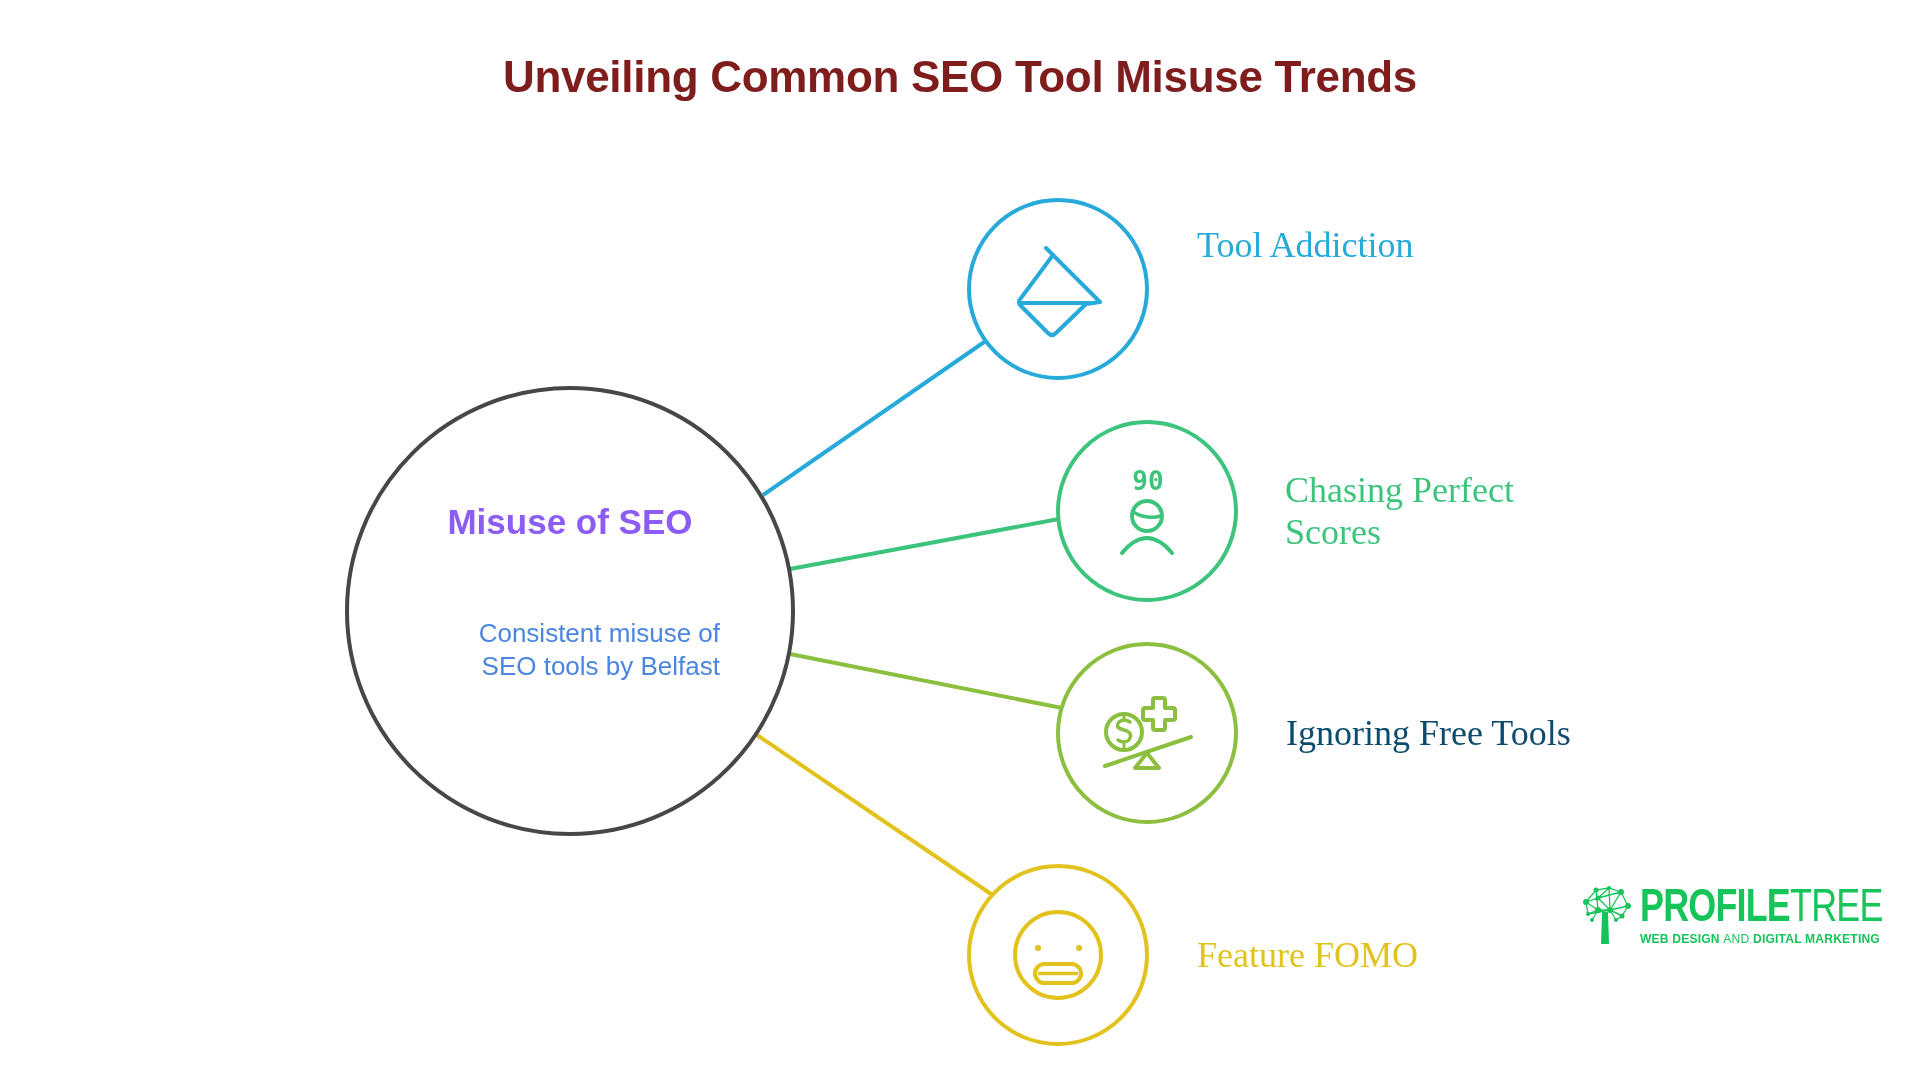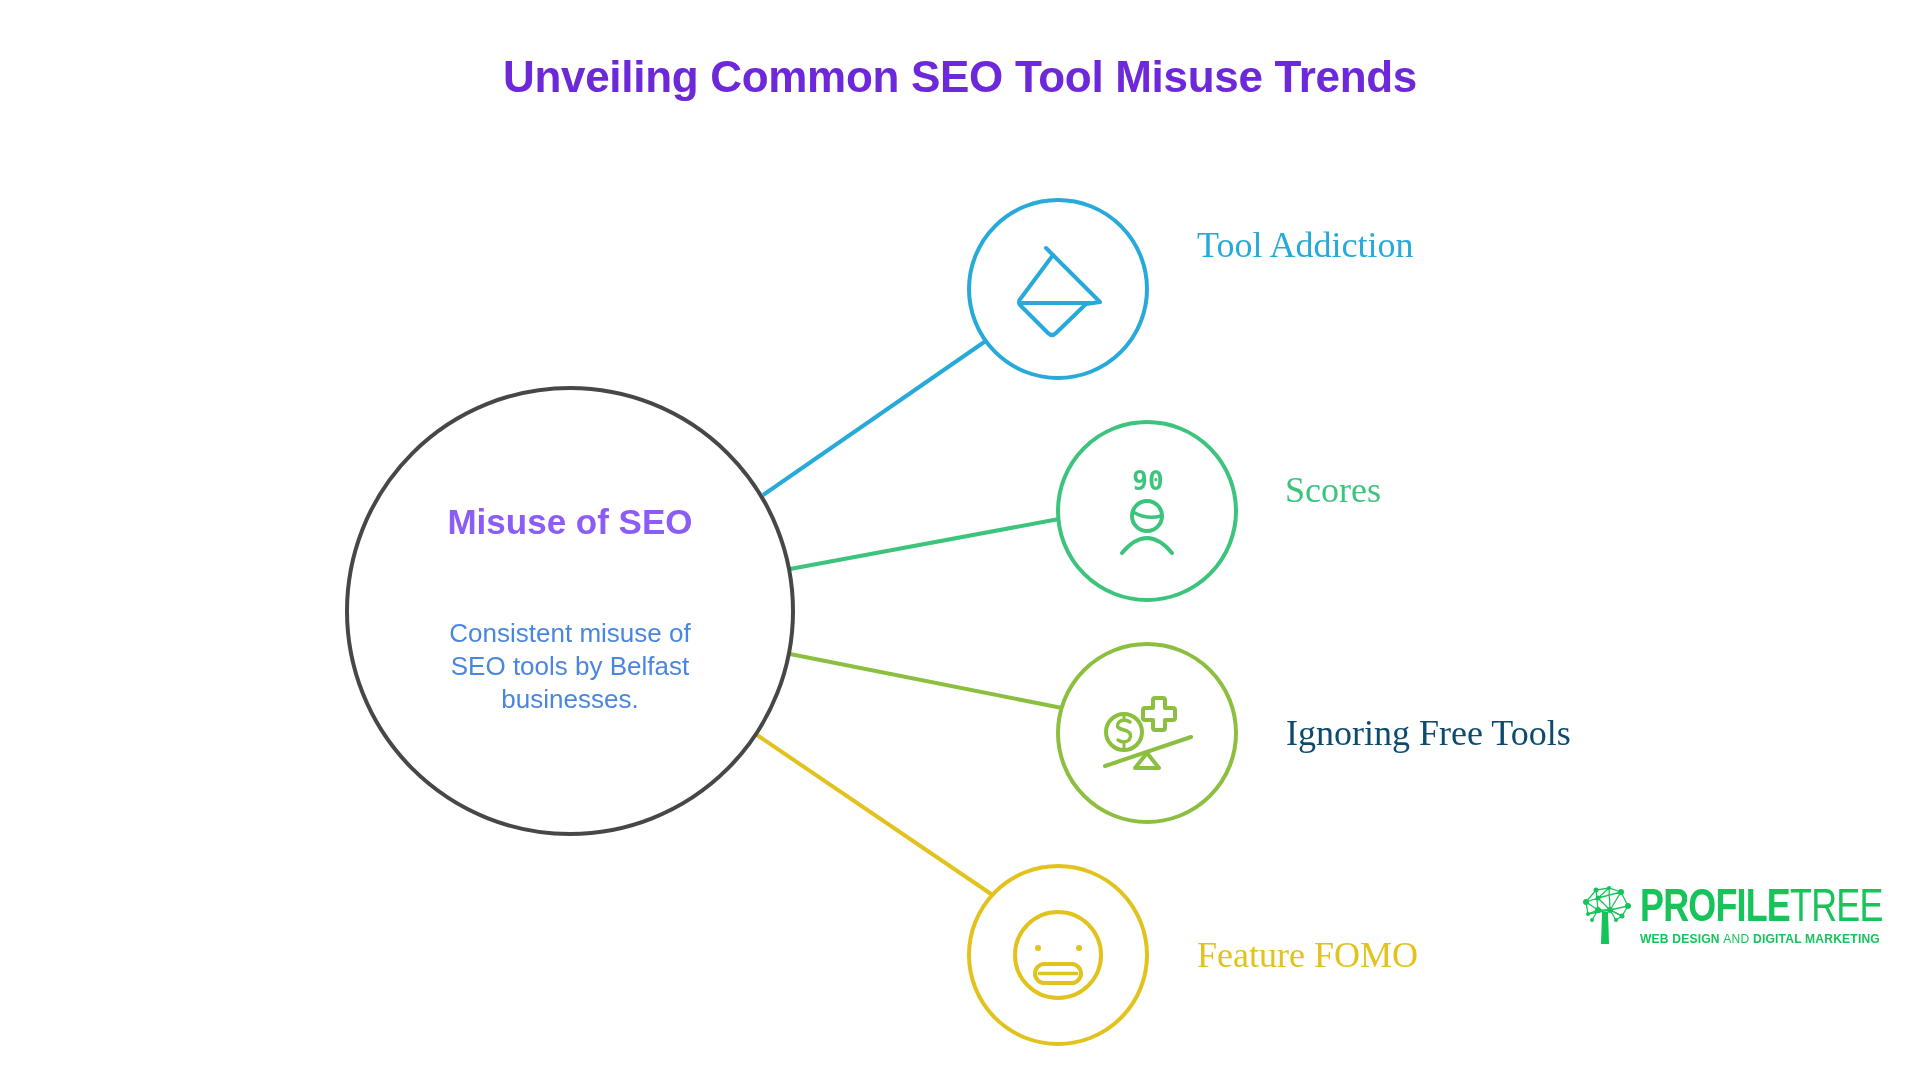--- a/index.html
+++ b/index.html
@@ -2,29 +2,29 @@
 <html><head>
 <meta charset="utf-8">
 <style>
   html, body { margin: 0; padding: 0; }
   body {
     width: 1920px; height: 1080px; background: #ffffff; position: relative; overflow: hidden;
     font-family: "Liberation Sans", "DejaVu Sans", sans-serif;
   }
   .page-title {
     position: absolute; left: 0; top: 52px; width: 1997px; text-align: center;
-    font-size: 44px; font-weight: bold; color: #6d28d9; letter-spacing: -0.3px;
+    font-size: 44px; font-weight: bold; color: #7f1d1d; letter-spacing: -0.3px;
   }
   svg.canvas { position: absolute; left: 0; top: 0; }
   .center-title {
     position: absolute; left: 420px; top: 500px; width: 300px; text-align: center;
     font-size: 35px; font-weight: bold; color: #8b5cf6; line-height: 44px;
   }
   .center-desc {
-    position: absolute; left: 420px; top: 617px; width: 300px; text-align: center;
+    position: absolute; left: 420px; top: 617px; width: 300px; text-align: right;
     font-size: 26px; color: #4a86e0; line-height: 33px;
   }
   .item-label {
     position: absolute; left: 1197px; font-size: 36px; line-height: 44px; white-space: nowrap; font-family: Liberation Serif, serif;
   }
   .logo { position: absolute; left: 1574px; top: 880px; width: 300px; height: 70px; }
   .logo-word {
     position: absolute; left: 66px; top: 0px; font-size: 46px; line-height: 50px;
     color: #16c45a; white-space: nowrap; letter-spacing: -1px;
     transform: scaleX(0.78); transform-origin: left top;
@@ -95,27 +95,27 @@
     </g>
   </g>
 </svg>
 
 <div class="center-title">
   <div>Misuse of SEO</div>
 </div>
 <div class="center-desc">
   <div>Consistent misuse of</div>
   <div>SEO tools by Belfast</div>
-  <div>businesses.</div>
 </div>
 
 <div class="item-label" style="top:223px; color:#27aad9;">
   <div>Tool Addiction</div>
 </div>
 <div class="item-label" style="top:469px; left:1285px; line-height:42px; color:#3cc47c;">
+  <div>Chasing Perfect</div>
   <div>Scores</div>
 </div>
 <div class="item-label" style="top:711px; left:1286px; color:#0c4a6e;">
   <div>Ignoring Free Tools</div>
 </div>
 <div class="item-label" style="top:933px; color:#e2c21c;">
   <div>Feature FOMO</div>
 </div>
 
 <div class="logo">

